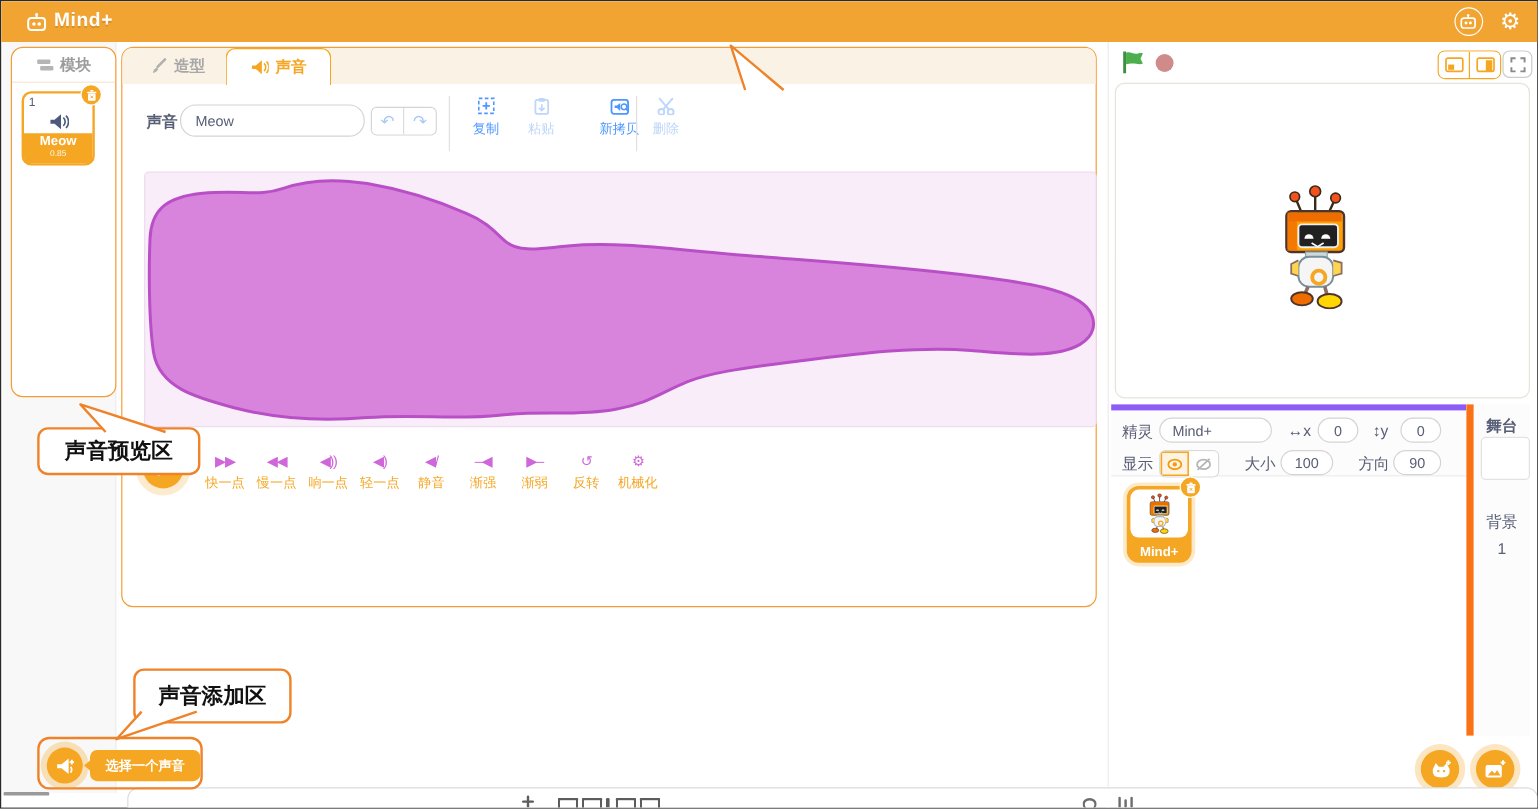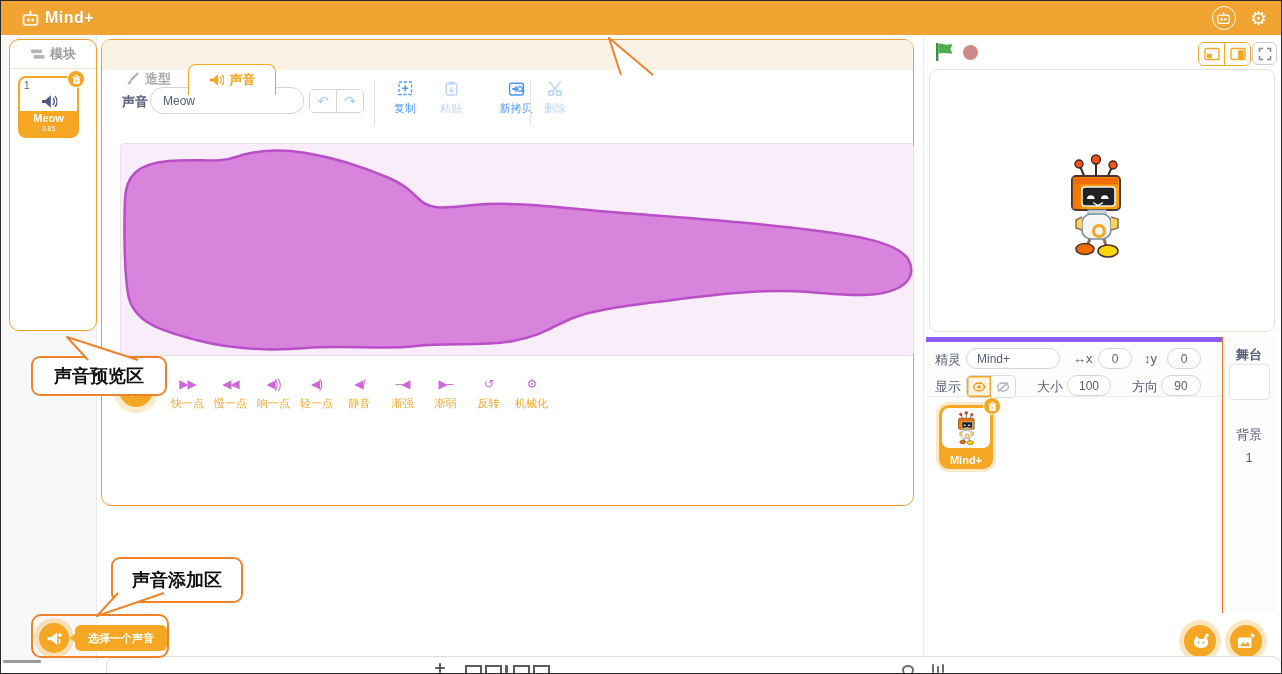--- a/index.html
+++ b/index.html
@@ -26,21 +26,21 @@
   .sound-card{position:absolute;left:8px;top:36px;width:61px;height:62px;background:#fff;border:2px solid #f5a623;border-radius:8px;box-sizing:border-box;cursor:pointer;}
   .sound-card .idx{position:absolute;left:4px;top:2px;font-size:10px;color:#575e75;}
   .sound-card .spk{position:absolute;left:50%;top:16px;transform:translateX(-50%);color:#4d5a7c;}
   .sound-card .strip{position:absolute;left:0;right:0;bottom:0;height:25px;background:#f5a623;border-radius:0 0 5px 5px;color:#fff;text-align:center;}
   .sound-card .strip .nm{font-size:11px;font-weight:bold;line-height:13px;margin-top:1px;}
   .sound-card .strip .dur{font-size:7px;line-height:8px;opacity:.9;}
   .trash-badge{position:absolute;right:-8px;top:-8px;width:18px;height:18px;background:#f5a623;border:1.5px solid #fff;border-radius:50%;display:flex;align-items:center;justify-content:center;cursor:pointer;box-sizing:border-box;}
   
   .editor{position:absolute;left:100px;top:38px;width:813px;height:467px;background:#fff;border:1.5px solid #f49c35;border-radius:10px;box-sizing:border-box;}
   .tabstrip{position:absolute;left:0;top:0;right:0;height:30px;background:#fbf2e6;border-radius:8px 8px 0 0;}
-  .tab{position:absolute;top:0;height:30px;display:flex;align-items:center;justify-content:center;gap:6px;font-size:13px;font-weight:bold;cursor:pointer;box-sizing:border-box;margin-top:24px;}
+  .tab{position:absolute;top:0;height:30px;display:flex;align-items:center;justify-content:center;gap:6px;font-size:13px;font-weight:bold;cursor:pointer;box-sizing:border-box;}
   .tab-costume{left:6px;width:80px;color:#a8a8a8;}
   .tab-sound{left:86px;width:88px;background:#fff;border:1.5px solid #f5a623;border-bottom:none;border-radius:8px 8px 0 0;color:#f5a623;height:31px;z-index:2;}
   .tool-btn{position:absolute;top:40px;width:46px;text-align:center;cursor:pointer;}
   .tool-btn .ic{display:block;height:18px;}
   .tool-btn .tl{font-size:11px;}
   .blue{color:#4c97ff;} .blue-dis{color:#bdd6fa;}
   .undo-group{position:absolute;left:207px;top:49px;display:flex;border:1px solid #d4d4d4;border-radius:5px;overflow:hidden;}
   .undo-btn{width:26px;height:22px;display:flex;align-items:center;justify-content:center;color:#a9c9f8;font-size:14px;background:#fff;cursor:pointer;}
   .undo-btn:first-child{border-right:1px solid #d4d4d4;}
   .tdiv{position:absolute;top:40px;width:1px;height:46px;background:#e0e0e0;}
@@ -60,21 +60,21 @@
   .fullscreen-btn{position:absolute;left:1251px;top:41px;width:25px;height:23px;border:1px solid #ccc;border-radius:6px;background:#fff;display:flex;align-items:center;justify-content:center;color:#8a8a8a;cursor:pointer;box-sizing:border-box;}
   .stage-view{position:absolute;left:928px;top:68px;width:346px;height:263px;background:#fff;border:1px solid #e8e3da;border-radius:8px;box-sizing:border-box;}
   .props{position:absolute;left:925px;top:336px;width:296px;height:60px;background:#fcfcfc;border-top:5px solid #8b5cf6;border-bottom:1px solid #ededed;box-sizing:border-box;}
   .toggle-group{position:absolute;display:flex;border:1px solid #d9d9d9;border-radius:5px;overflow:hidden;}
   .toggle-btn{width:24px;height:21px;display:flex;align-items:center;justify-content:center;background:#fff;cursor:pointer;}
   .toggle-btn.sel{background:#fdf3e2;box-shadow:inset 0 0 0 1.5px #f5a623;color:#f59a10;}
   .toggle-btn.dis{color:#b5b5b5;}
   .sprite-card{position:absolute;left:938px;top:404px;width:54px;height:64px;background:#f5a623;border-radius:10px;box-shadow:0 0 0 3px rgba(245,166,35,.25);cursor:pointer;}
   .sprite-card .thumb{position:absolute;left:3px;top:3px;width:48px;height:40px;background:#fff;border-radius:7px;display:flex;align-items:center;justify-content:center;}
   .sprite-card .nm{position:absolute;left:0;right:0;bottom:3px;text-align:center;color:#fff;font-size:11px;font-weight:bold;}
-  .stage-col{position:absolute;left:1221px;top:336px;width:53px;height:276px;background:#fcfcfc;border-left:1px solid #f97316;box-sizing:border-box;text-align:center;}
+  .stage-col{position:absolute;left:1221px;top:336px;width:53px;height:276px;background:#fcfcfc;border-left:6px solid #f97316;box-sizing:border-box;text-align:center;}
   .round-add{position:absolute;width:32px;height:32px;border-radius:50%;background:#f5a623;box-shadow:0 0 0 5px rgba(245,166,35,.28);display:flex;align-items:center;justify-content:center;cursor:pointer;}
   
   .callout{position:absolute;background:#fff;border:2px solid #ef8329;border-radius:9px;display:flex;align-items:center;justify-content:center;font-size:18px;font-weight:bold;color:#111;z-index:50;box-sizing:border-box;}
   .callout-tri{position:absolute;z-index:51;overflow:visible;}
   .hl-box{position:absolute;border:2px solid #ef8329;border-radius:10px;z-index:40;box-sizing:border-box;}
   
   .add-sound-btn{position:absolute;left:38px;top:622px;width:30px;height:30px;border-radius:50%;background:#f5a623;box-shadow:0 0 0 5px rgba(245,166,35,.3);display:flex;align-items:center;justify-content:center;cursor:pointer;z-index:41;}
   .tooltip{position:absolute;left:74px;top:624px;width:92px;height:26px;background:#f5a623;border-radius:6px;color:#fff;font-size:11px;font-weight:bold;display:flex;align-items:center;justify-content:center;z-index:41;}
   .tooltip:before{content:"";position:absolute;left:-5px;top:8px;border-top:5px solid transparent;border-bottom:5px solid transparent;border-right:6px solid #f5a623;}
   

